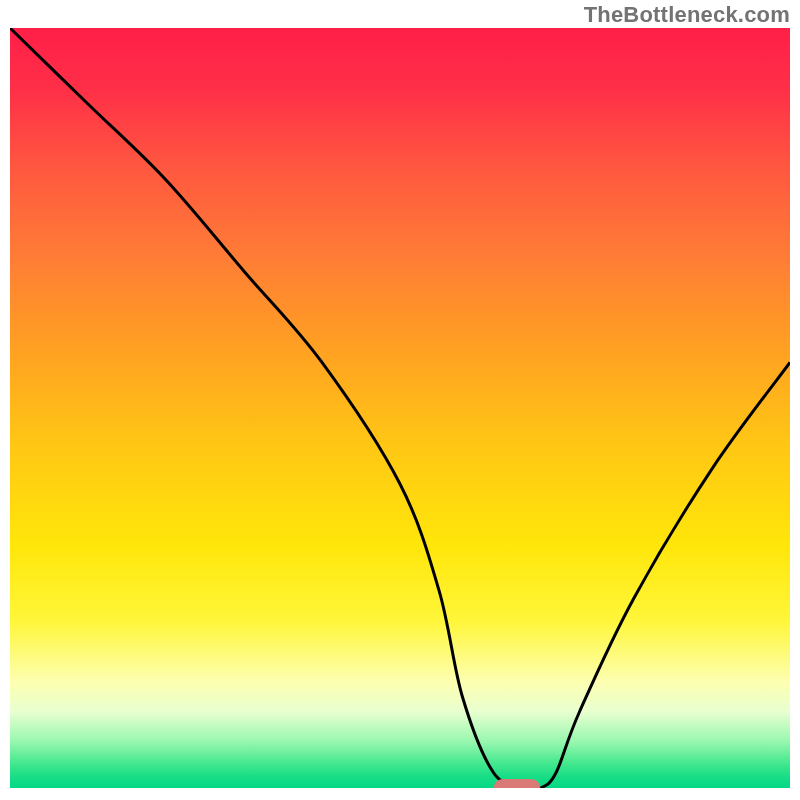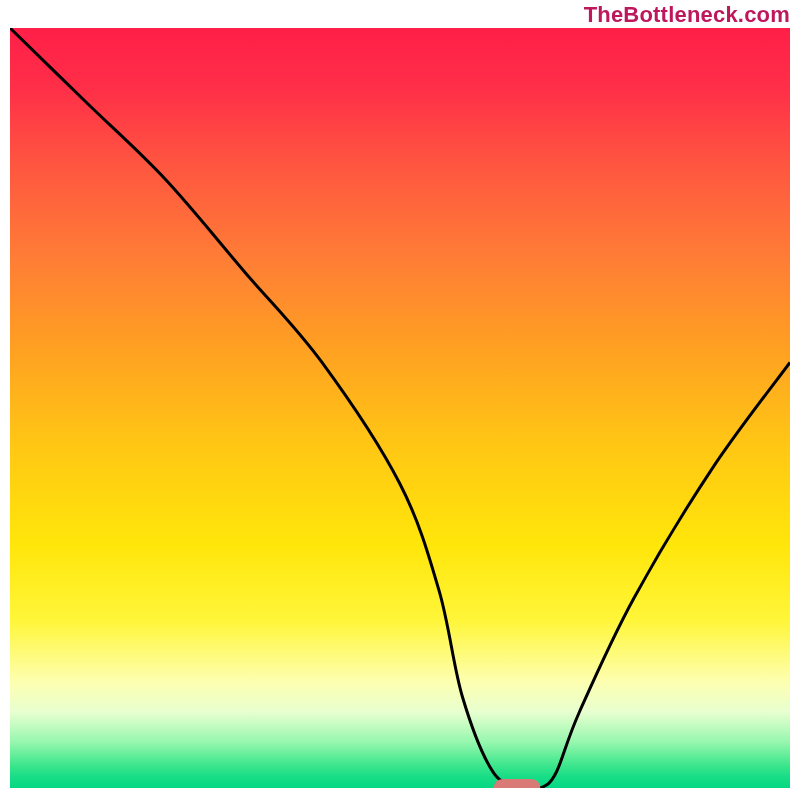--- a/index.html
+++ b/index.html
@@ -15,21 +15,21 @@
     position: relative;
     width: 800px;
     height: 800px;
   }
   .attribution {
     position: absolute;
     top: 2px;
     right: 10px;
     font-size: 22px;
     font-weight: 600;
-    color: #be185d;
+    color: #737373;
     letter-spacing: 0.2px;
     z-index: 20;
   }
   .plot-area {
     position: absolute;
     left: 10px;
     top: 28px;
     width: 780px;
     height: 760px;
   }

